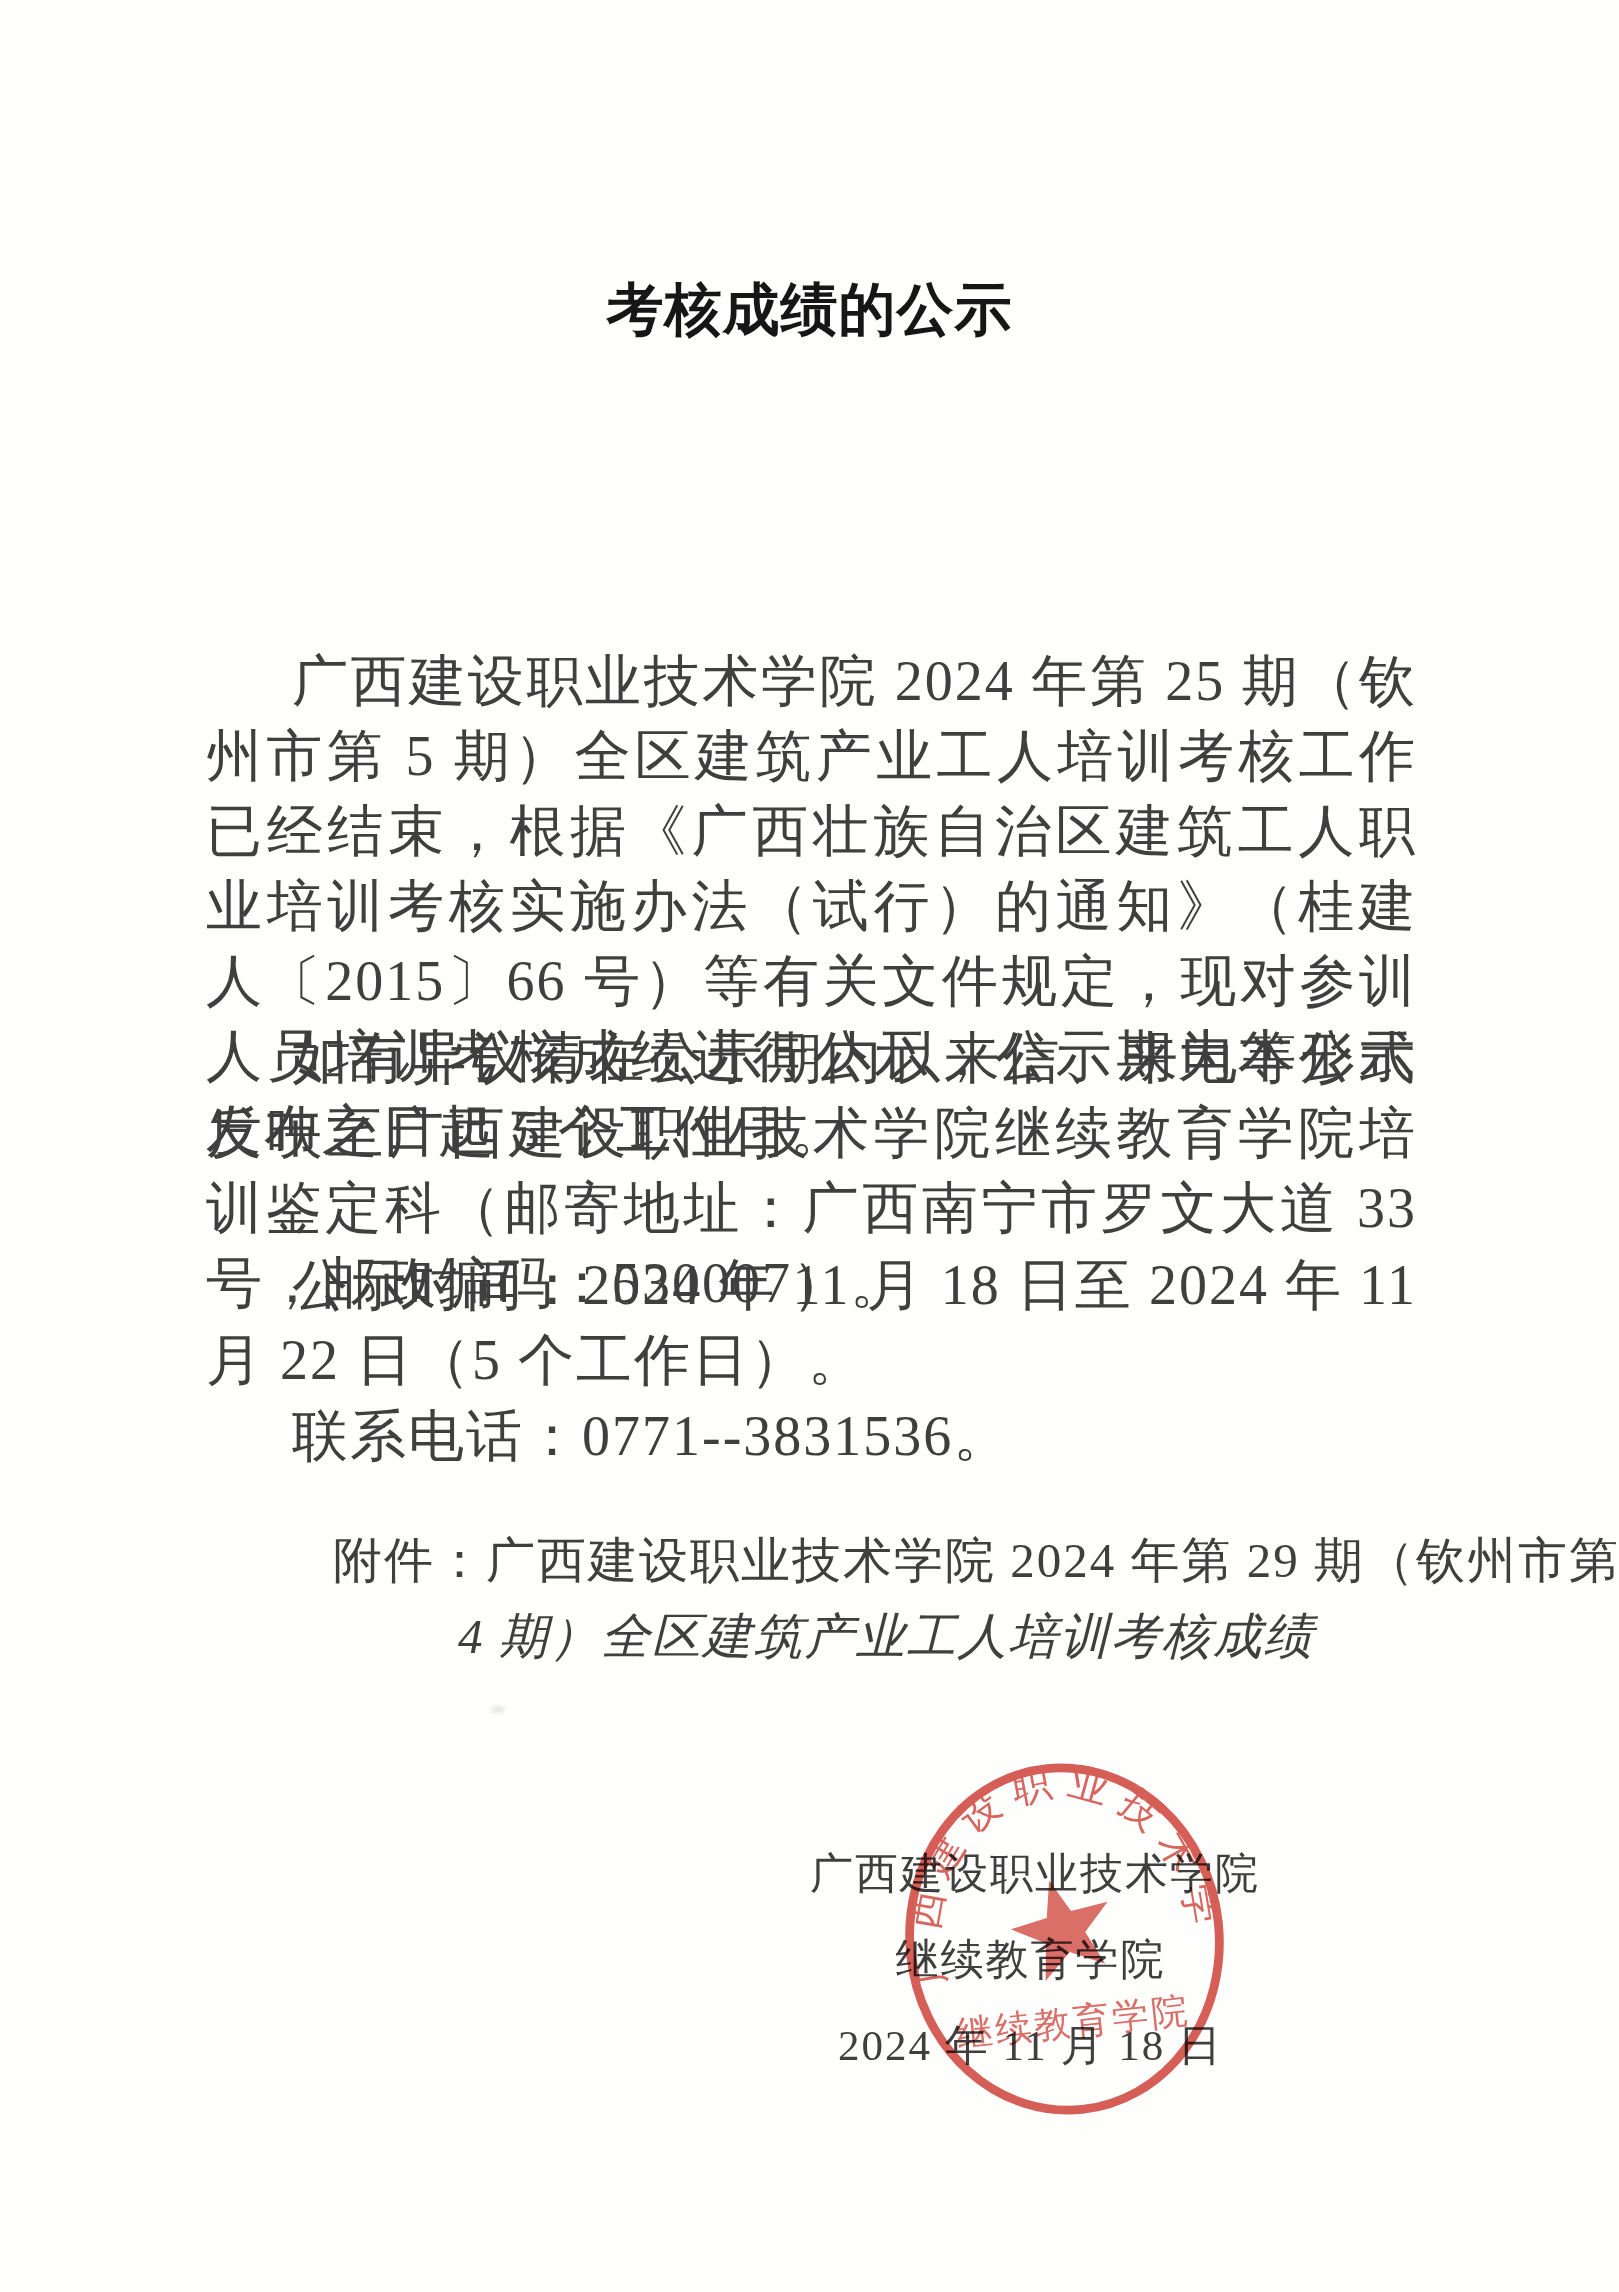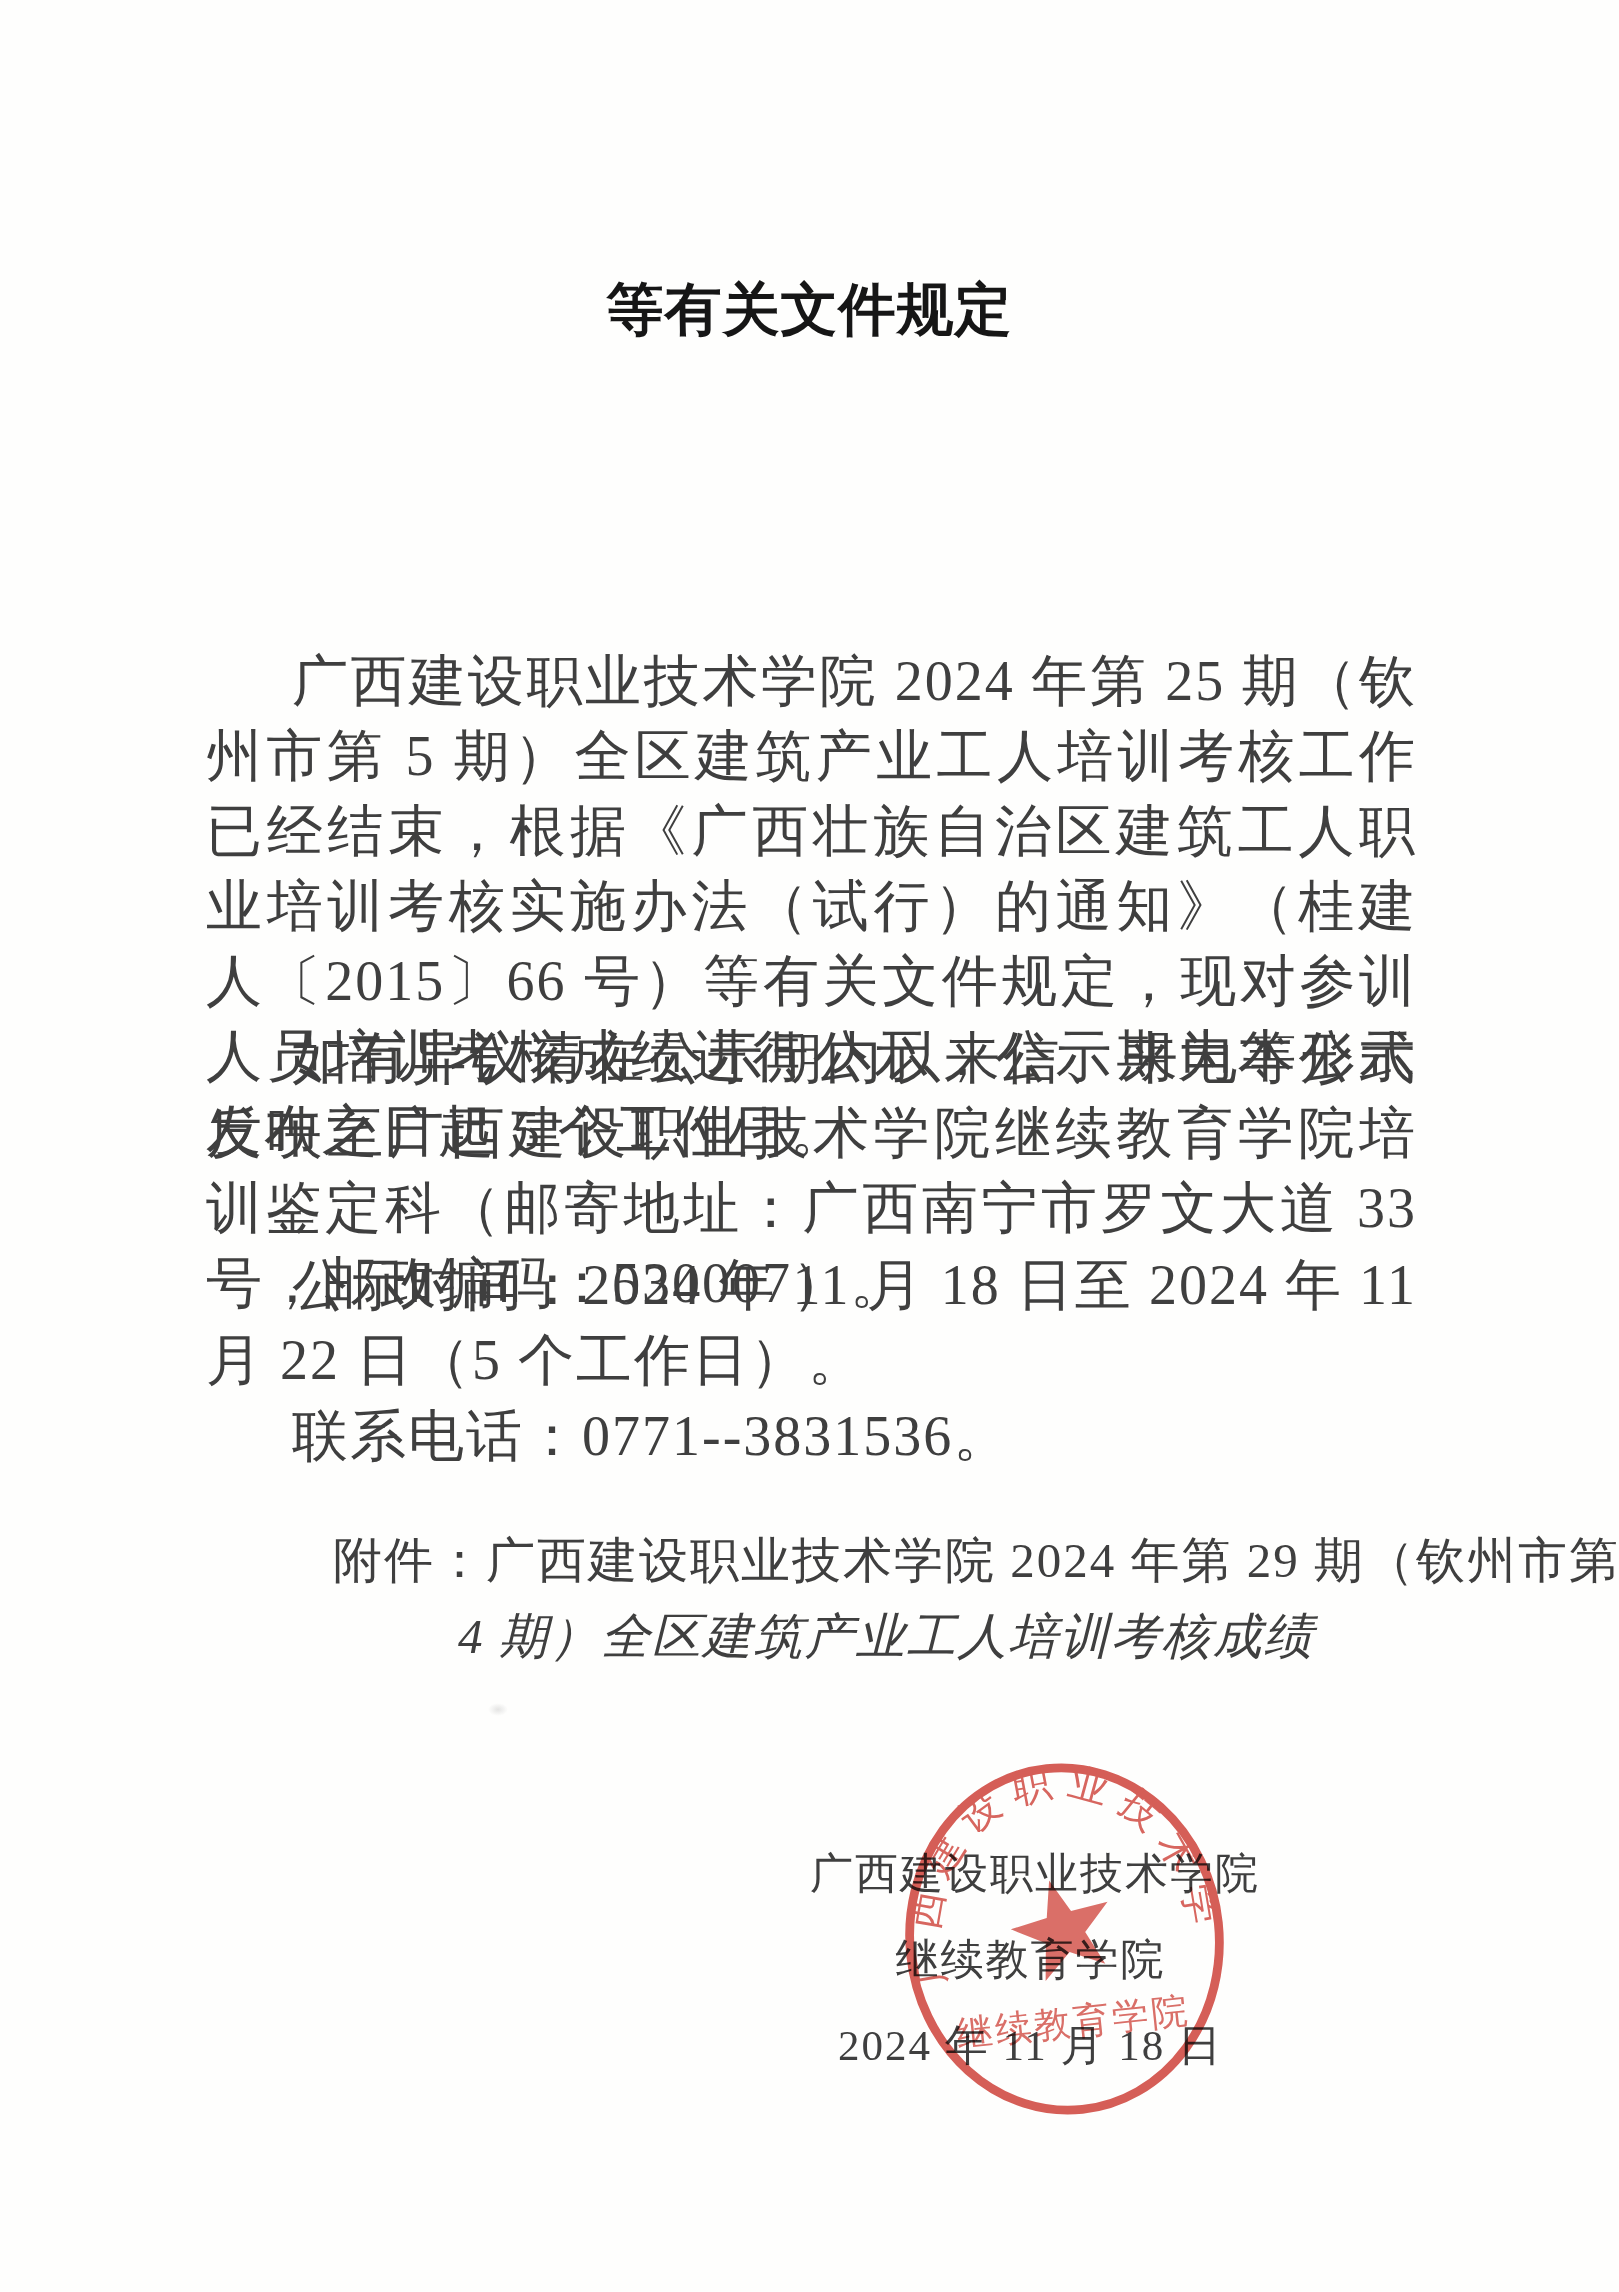--- a/index.html
+++ b/index.html
@@ -85,21 +85,21 @@
     border-radius: 50%;
     background: radial-gradient(rgba(110,110,110,0.18), rgba(110,110,110,0) 70%);
   }
 </style>
 </head>
 <body>
 
 <div class="page">
 
   <div class="doc-title">
-    <div>等有关文件规定</div>
+    <div>考核成绩的公示</div>
   </div>
 
   <p class="para" style="top:588px;">广西建设职业技术学院 2024 年第 25 期（钦州市第 5 期）全区建筑产业工人培训考核工作已经结束，根据《广西壮族自治区建筑工人职业培训考核实施办法（试行）的通知》（桂建人〔2015〕66 号）等有关文件规定，现对参训人员培训考核成绩进行公示，公示期为本公示发布之日起 5 个工作日。</p>
   <p class="para" style="top:965px;">如有异议请在公示期内以来信、来电等形式反映至广西建设职业技术学院继续教育学院培训鉴定科（邮寄地址：广西南宁市罗文大道 33 号，邮政编码：530007）。</p>
   <p class="para" style="top:1192px;">公示时间：2024 年 11 月 18 日至 2024 年 11 月 22 日（5 个工作日）。</p>
   <p class="para" style="top:1343px;">联系电话：0771--3831536。</p>
 
   <div class="attach-line attach-line-1">附件：广西建设职业技术学院 2024 年第 29 期（钦州市第</div>
   <div class="attach-line attach-line-2">4 期）全区建筑产业工人培训考核成绩</div>
 

